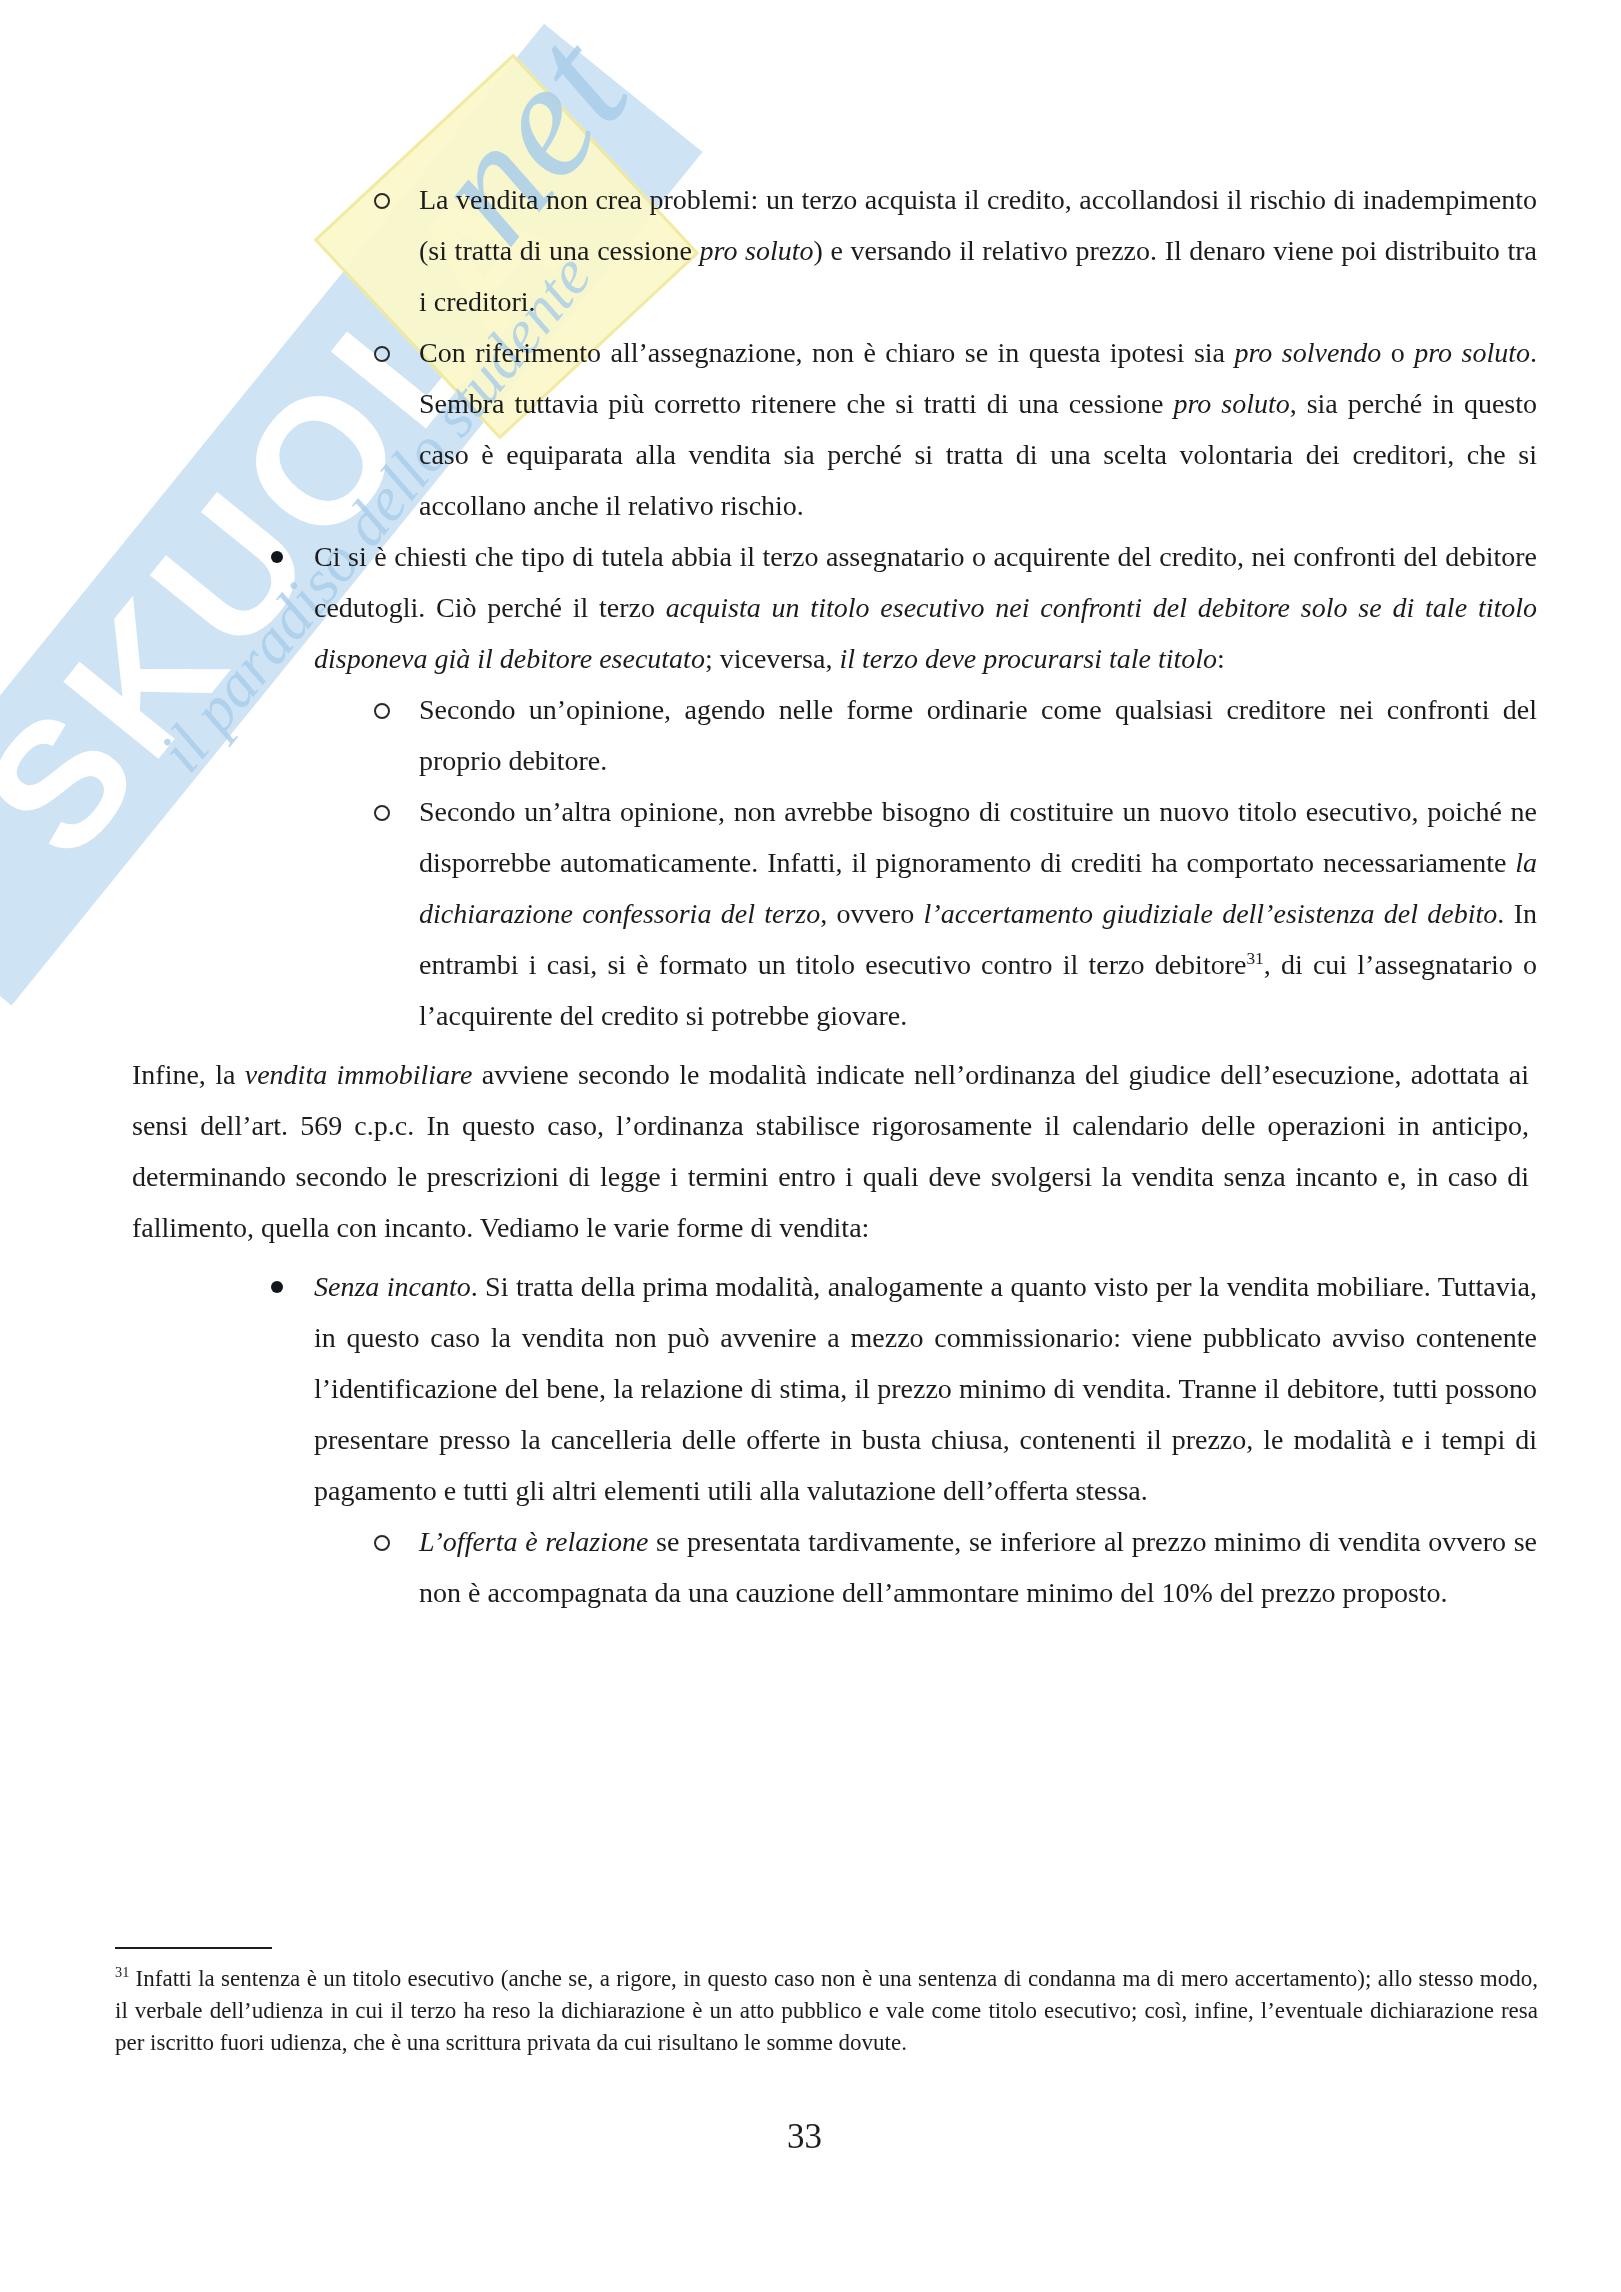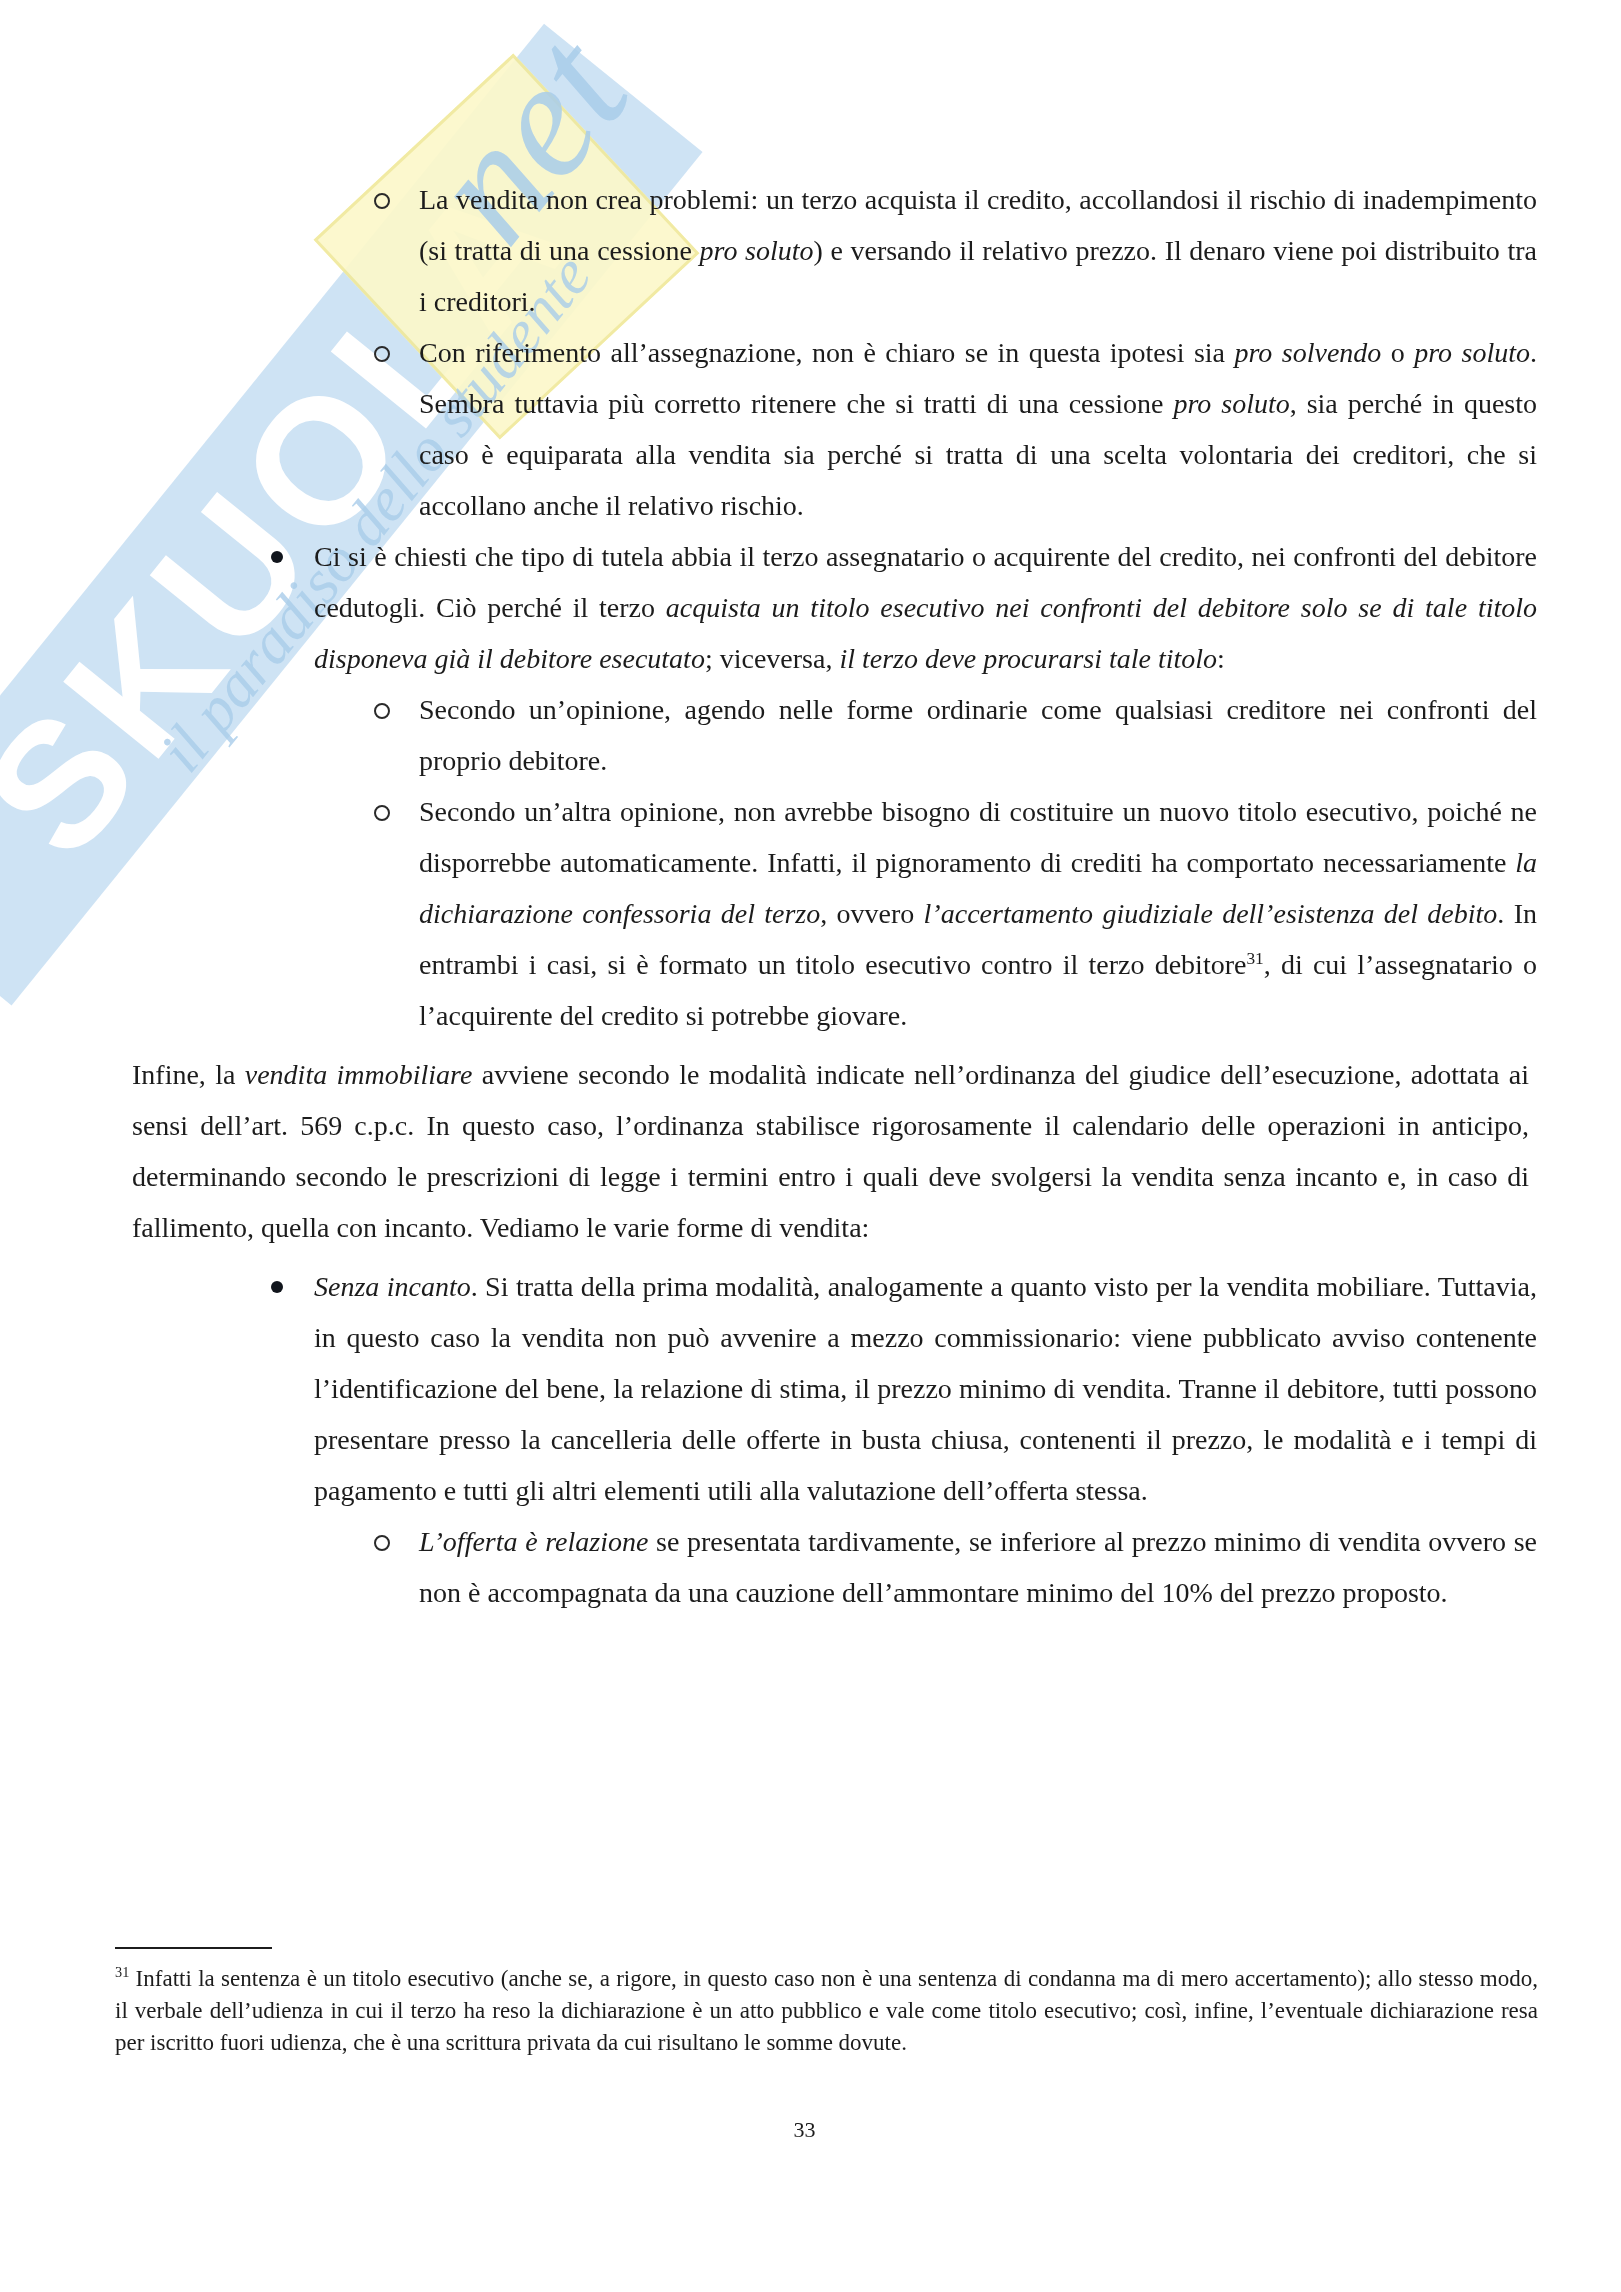--- a/index.html
+++ b/index.html
@@ -71,21 +71,21 @@
     position:absolute;left:115px;top:1947px;width:1423px;z-index:1;
   }
   .footnote-sep{
     width:157px;border:0;border-top:2.9px solid #1c1c1c;margin:0 0 13.7px 0;
   }
   .footnote{
     font-size:23px;line-height:32px;text-align:justify;
   }
   .page-number{
     position:absolute;left:0;right:12px;top:2117px;z-index:1;
-    text-align:center;font-size:22px;
+    text-align:center;font-size:35px;
   }
 </style>
 </head>
 <body>
 
 <div class="page">
 
   <div class="watermark">
     <div class="wm-band">
       <span class="wm-band-text">SKUOLA</span>

